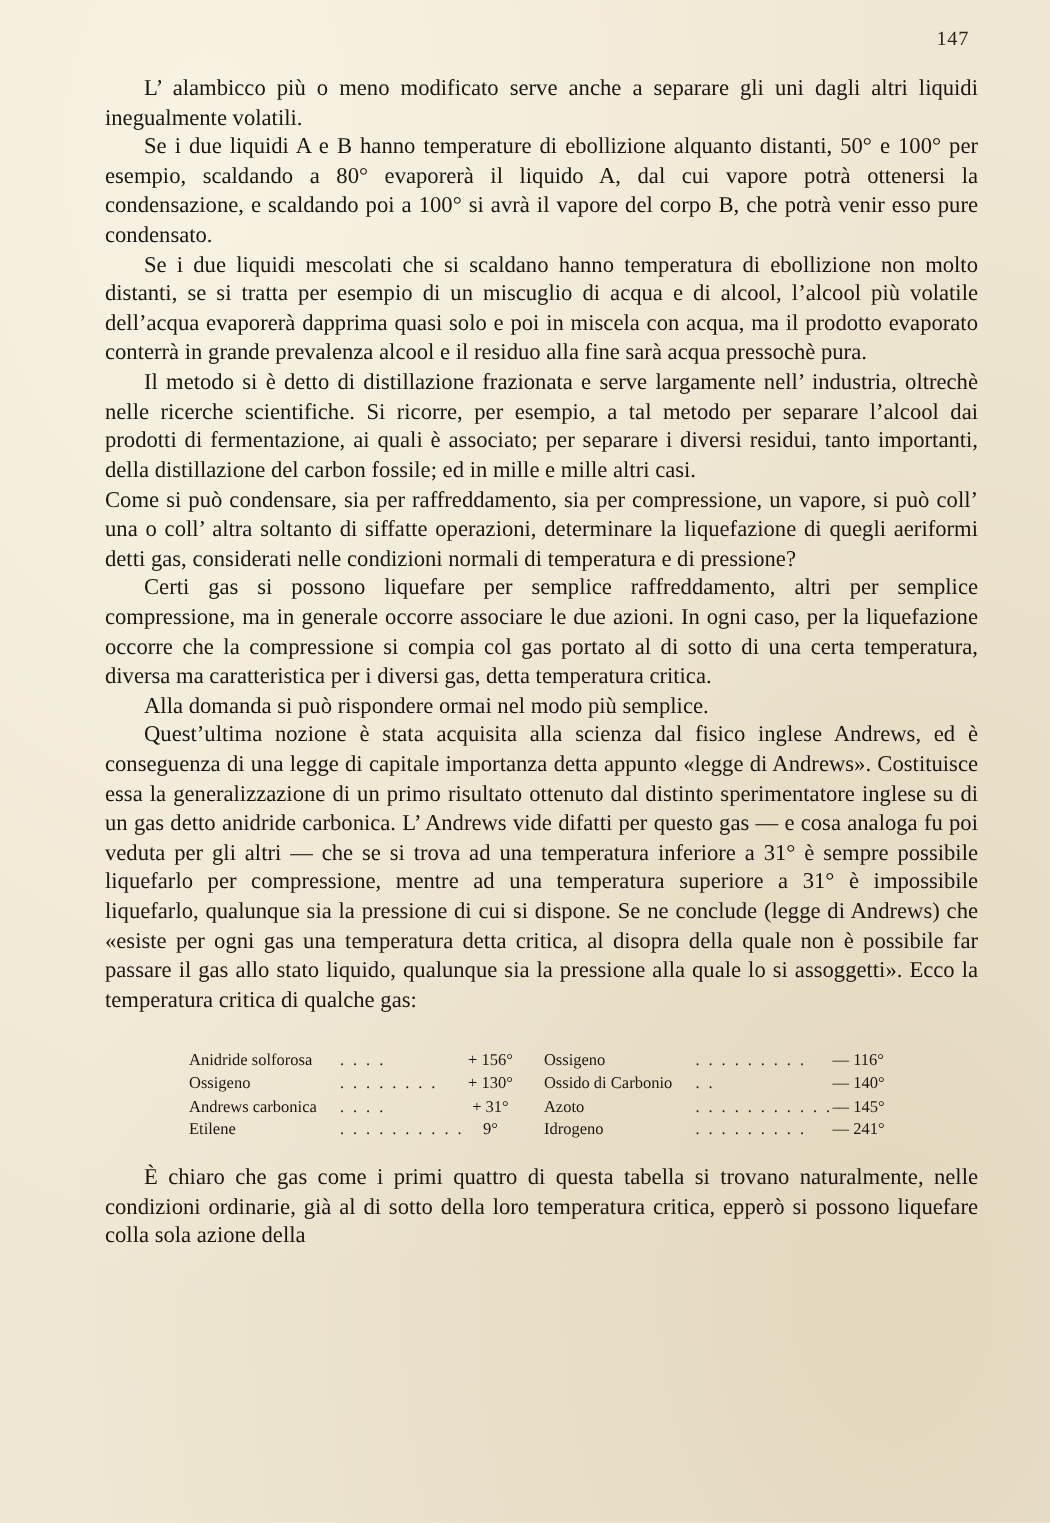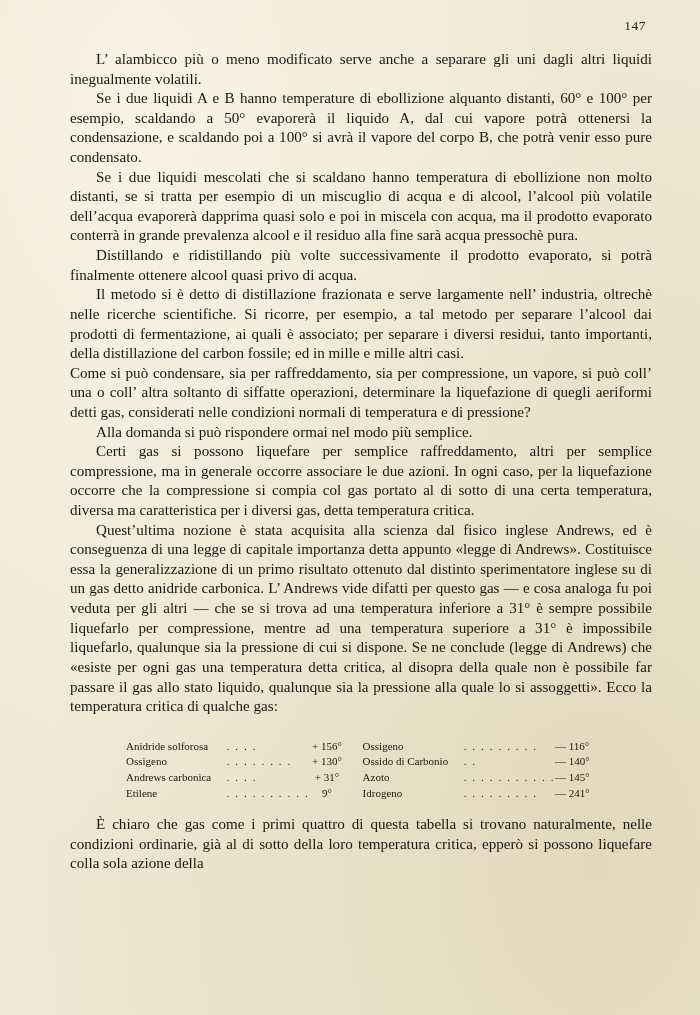--- a/index.html
+++ b/index.html
@@ -108,29 +108,28 @@
 </head>
 <body>
 
 <div class="page">
 
   <div class="folio">147</div>
 
   <div class="body-text">
 
     <p class="para">L’ alambicco più o meno modificato serve anche a separare gli uni dagli altri liquidi inegualmente volatili.</p>
-    <p class="para">Se i due liquidi A e B hanno temperature di ebollizione alquanto distanti, 60° e 100° per esempio, scaldando a 50° evaporerà il liquido A, dal cui vapore potrà ottenersi la condensazione, e scaldando poi a 100° si avrà il vapore del corpo B, che potrà venir esso pure condensato.</p>
+    <p class="para">Se i due liquidi A e B hanno temperature di ebollizione alquanto distanti, 50° e 100° per esempio, scaldando a 80° evaporerà il liquido A, dal cui vapore potrà ottenersi la condensazione, e scaldando poi a 100° si avrà il vapore del corpo B, che potrà venir esso pure condensato.</p>
     <p class="para">Se i due liquidi mescolati che si scaldano hanno temperatura di ebollizione non molto distanti, se si tratta per esempio di un miscuglio di acqua e di alcool, l’alcool più volatile dell’acqua evaporerà dapprima quasi solo e poi in miscela con acqua, ma il prodotto evaporato conterrà in grande prevalenza alcool e il residuo alla fine sarà acqua pressochè pura.</p>
-    <p class="para">Distillando e ridistillando più volte successivamente il prodotto evaporato, si potrà finalmente ottenere alcool quasi privo di acqua.</p>
     <p class="para">Il metodo si è detto di distillazione frazionata e serve largamente nell’ industria, oltrechè nelle ricerche scientifiche. Si ricorre, per esempio, a tal metodo per separare l’alcool dai prodotti di fermentazione, ai quali è associato; per separare i diversi residui, tanto importanti, della distillazione del carbon fossile; ed in mille e mille altri casi.</p>
 
 
     <p class="para noindent">Come si può condensare, sia per raffreddamento, sia per compressione, un vapore, si può coll’ una o coll’ altra soltanto di siffatte operazioni, determinare la liquefazione di quegli aeriformi detti gas, considerati nelle condizioni normali di temperatura e di pressione?</p>
+    <p class="para">Certi gas si possono liquefare per semplice raffreddamento, altri per semplice compressione, ma in generale occorre associare le due azioni. In ogni caso, per la liquefazione occorre che la compressione si compia col gas portato al di sotto di una certa temperatura, diversa ma caratteristica per i diversi gas, detta temperatura critica.</p>
     <p class="para">Alla domanda si può rispondere ormai nel modo più semplice.</p>
-    <p class="para">Certi gas si possono liquefare per semplice raffreddamento, altri per semplice compressione, ma in generale occorre associare le due azioni. In ogni caso, per la liquefazione occorre che la compressione si compia col gas portato al di sotto di una certa temperatura, diversa ma caratteristica per i diversi gas, detta temperatura critica.</p>
     <p class="para">Quest’ultima nozione è stata acquisita alla scienza dal fisico inglese Andrews, ed è conseguenza di una legge di capitale importanza detta appunto «legge di Andrews». Costituisce essa la generalizzazione di un primo risultato ottenuto dal distinto sperimentatore inglese su di un gas detto anidride carbonica. L’ Andrews vide difatti per questo gas — e cosa analoga fu poi veduta per gli altri — che se si trova ad una temperatura inferiore a 31° è sempre possibile liquefarlo per compressione, mentre ad una temperatura superiore a 31° è impossibile liquefarlo, qualunque sia la pressione di cui si dispone. Se ne conclude (legge di Andrews) che «esiste per ogni gas una temperatura detta critica, al disopra della quale non è possibile far passare il gas allo stato liquido, qualunque sia la pressione alla quale lo si assoggetti». Ecco la temperatura critica di qualche gas:</p>
 
     <div class="tbl-wrap">
       <table class="gastable">
         <tbody>
             <tr>
           <td class="name">Anidride solforosa</td>
           <td class="leader dots">. . . .</td>
           <td class="val">+ 156°</td>
           <td class="gap"></td>

